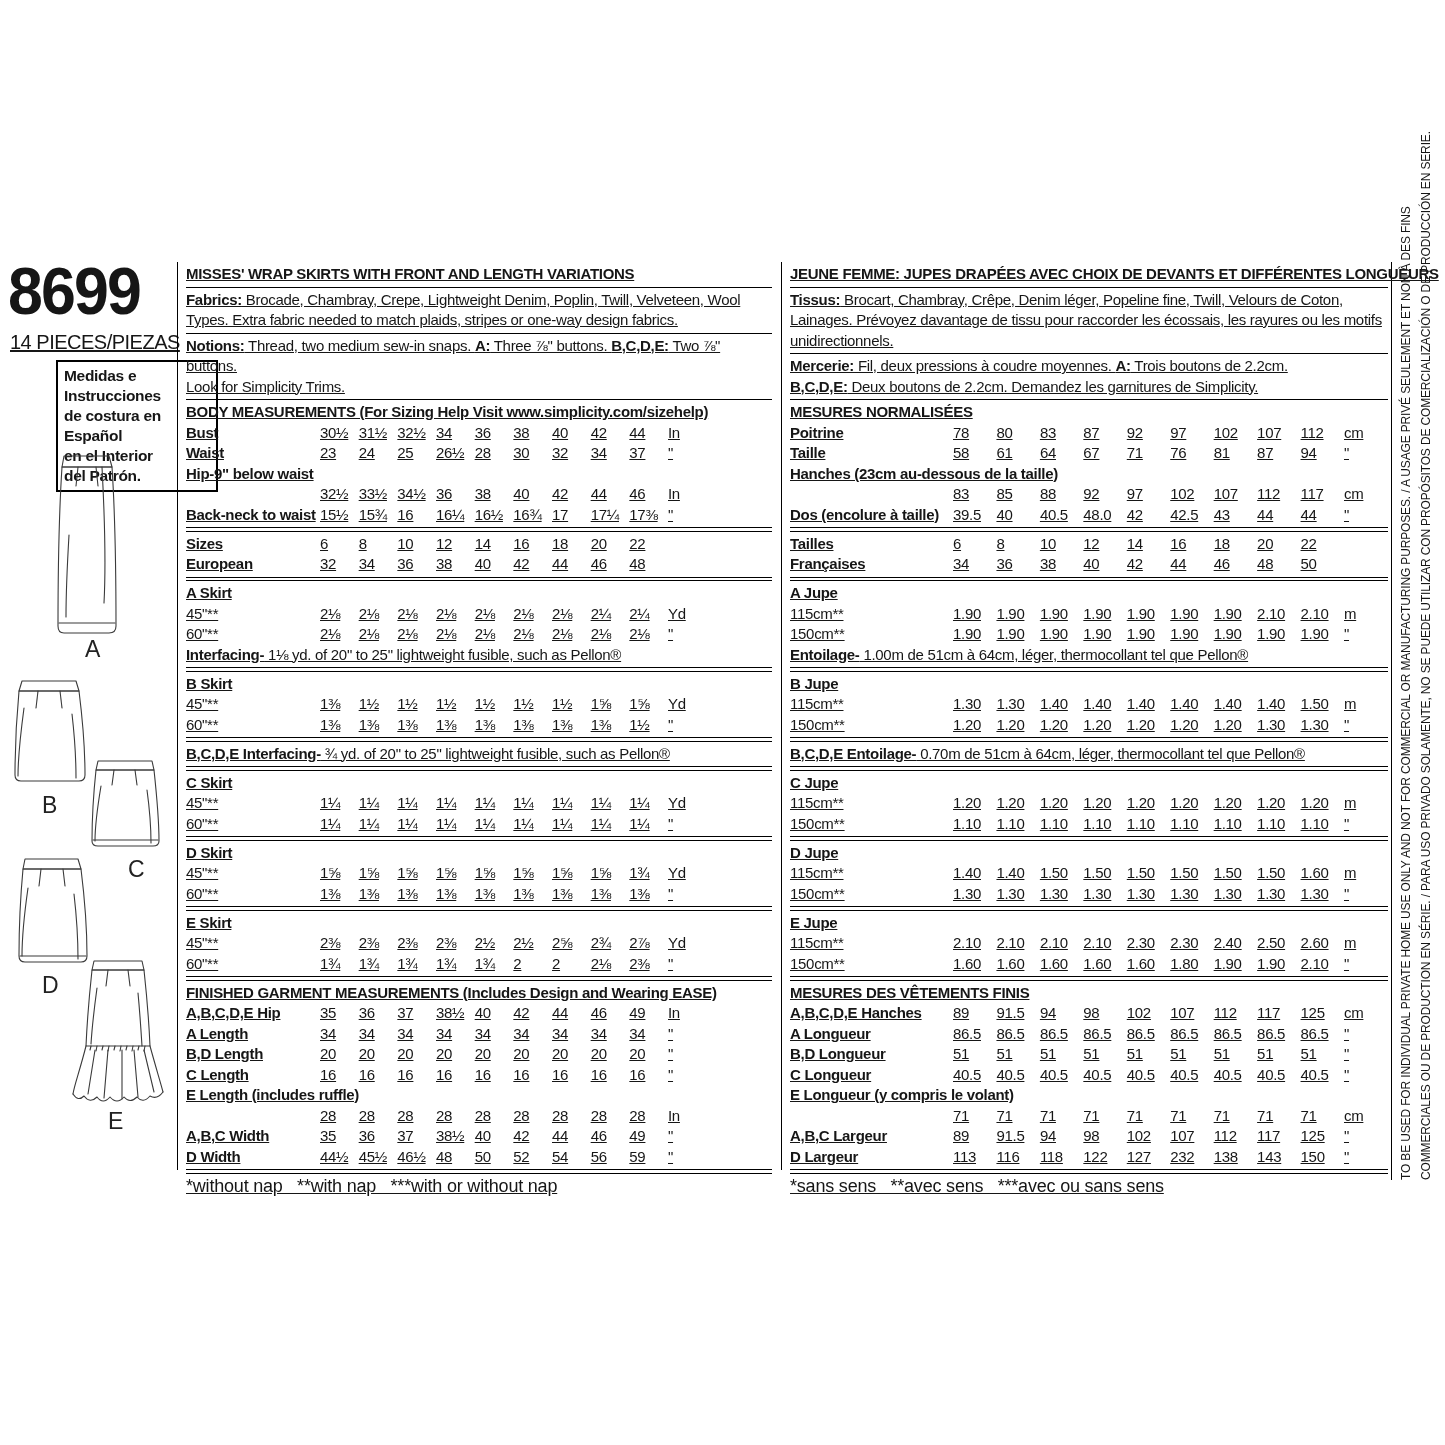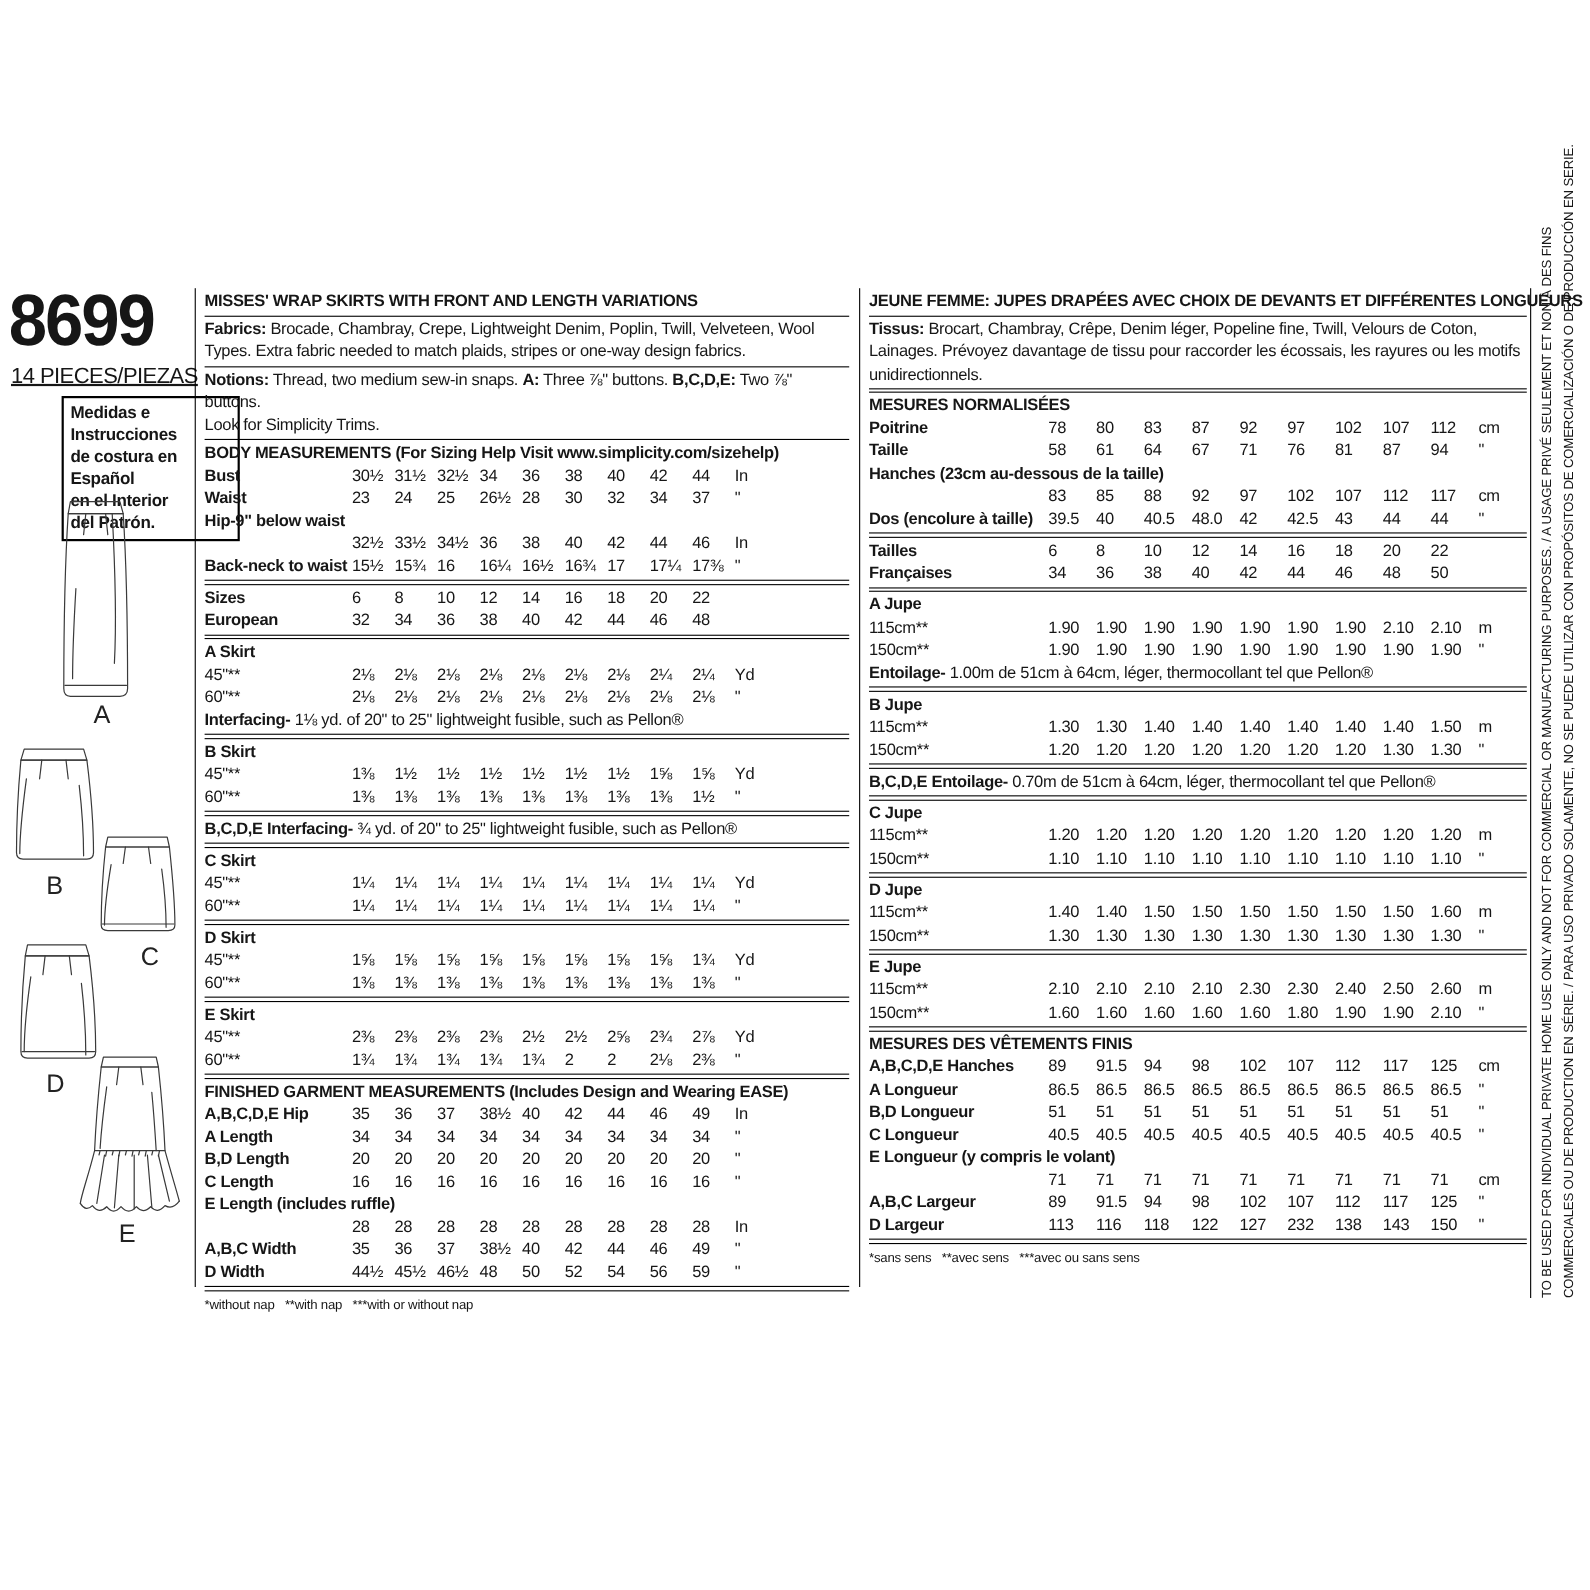--- a/index.html
+++ b/index.html
@@ -11,34 +11,34 @@
   
   #pattern-number{position:absolute;left:8px;top:258px;font-size:66px;font-weight:700;
     letter-spacing:-2px;line-height:1;transform:scaleX(.95);transform-origin:left top;}
   #pieces-line{position:absolute;left:10px;top:331px;font-size:20px;letter-spacing:-0.5px;text-decoration:underline;}
   #spanish-box{position:absolute;left:8px;top:360px;width:146px;border:2.5px solid #000;
     padding:4px 6px;font-weight:700;font-size:15.5px;line-height:20px;white-space:pre-line;letter-spacing:-0.3px;margin-left:48px;}
   .skirt{position:absolute;}
   .skirt path, .skirt line{fill:none;stroke:#3a3a3a;stroke-width:1.1;stroke-linecap:round;stroke-linejoin:round;}
   .view-label{position:absolute;font-size:23px;letter-spacing:1px;color:#222;}
   
-  .col{position:absolute;top:264px;font-size:15px;line-height:20.5px;letter-spacing:-0.3px;}
+  .col{position:absolute;top:264px;font-size:15px;line-height:20.5px;letter-spacing:-0.3px;text-decoration:underline;}
   #col-en{left:186px;width:586px;--lab:134px;--unit:40px;--tw:522px;}
   #col-fr{left:790px;width:598px;--lab:163px;--unit:44px;--tw:598px;}
   .col-title{font-weight:700;white-space:nowrap;}
   .tbl-header{font-weight:700;}
   .para,.note{}
   .b{font-weight:700;}
   .trow{display:grid;grid-template-columns:var(--lab) repeat(9,1fr) var(--unit);width:var(--tw);}
   .tlabel{white-space:nowrap;}
   .tlabel.wide{grid-column:1/-1;}
   .tval,.tunit{white-space:nowrap;}
   .r1{border-top:1.5px solid #000;margin:2px 0;}
   .r2{height:2.5px;border-top:1px solid #000;border-bottom:1px solid #000;margin:2px 0;}
-  .footnote{font-size:12px;white-space:pre;letter-spacing:-0.2px;}
+  .footnote{font-size:18px;white-space:pre;letter-spacing:-0.2px;}
   
   #legal-notice{position:absolute;left:1396px;top:262px;width:46px;height:920px;}
   #legal-inner{width:918px;height:44px;transform:rotate(-90deg) translate(-918px,0);
     transform-origin:0 0;font-size:12px;line-height:20px;letter-spacing:-0.15px;white-space:nowrap;}
 </style>
 </head>
 <body>
 
 <div class="page">
 
@@ -465,20 +465,21 @@
       </div>
       <div class="r2"></div>
       <div class="footnote">*without nap   **with nap   ***with or without nap</div>
     </div>
 
   <div class="col" id="col-fr">
       <div class="col-title">JEUNE FEMME: JUPES DRAPÉES AVEC CHOIX DE DEVANTS ET DIFFÉRENTES LONGUEURS</div>
       <div class="r1"></div>
       <div class="para"><span class="b">Tissus:</span><span> Brocart, Chambray, Crêpe, Denim léger, Popeline fine, Twill, Velours de Coton, Lainages. Prévoyez davantage de tissu pour raccorder les écossais, les rayures ou les motifs unidirectionnels.</span></div>
       <div class="r1"></div>
+      <div class="para"><span class="b">Mercerie:</span><span> Fil, deux pressions à coudre moyennes. </span><span class="b">A:</span><span> Trois boutons de 2.2cm.</span><br><span class="b">B,C,D,E:</span><span> Deux boutons de 2.2cm. Demandez les garnitures de Simplicity.</span></div>
       <div class="r1"></div>
       <div class="tbl-header">MESURES NORMALISÉES</div>
       <div class="trow">
         <div class="tlabel b">Poitrine</div>
         <div class="tval">78</div>
         <div class="tval">80</div>
         <div class="tval">83</div>
         <div class="tval">87</div>
         <div class="tval">92</div>
         <div class="tval">97</div>

